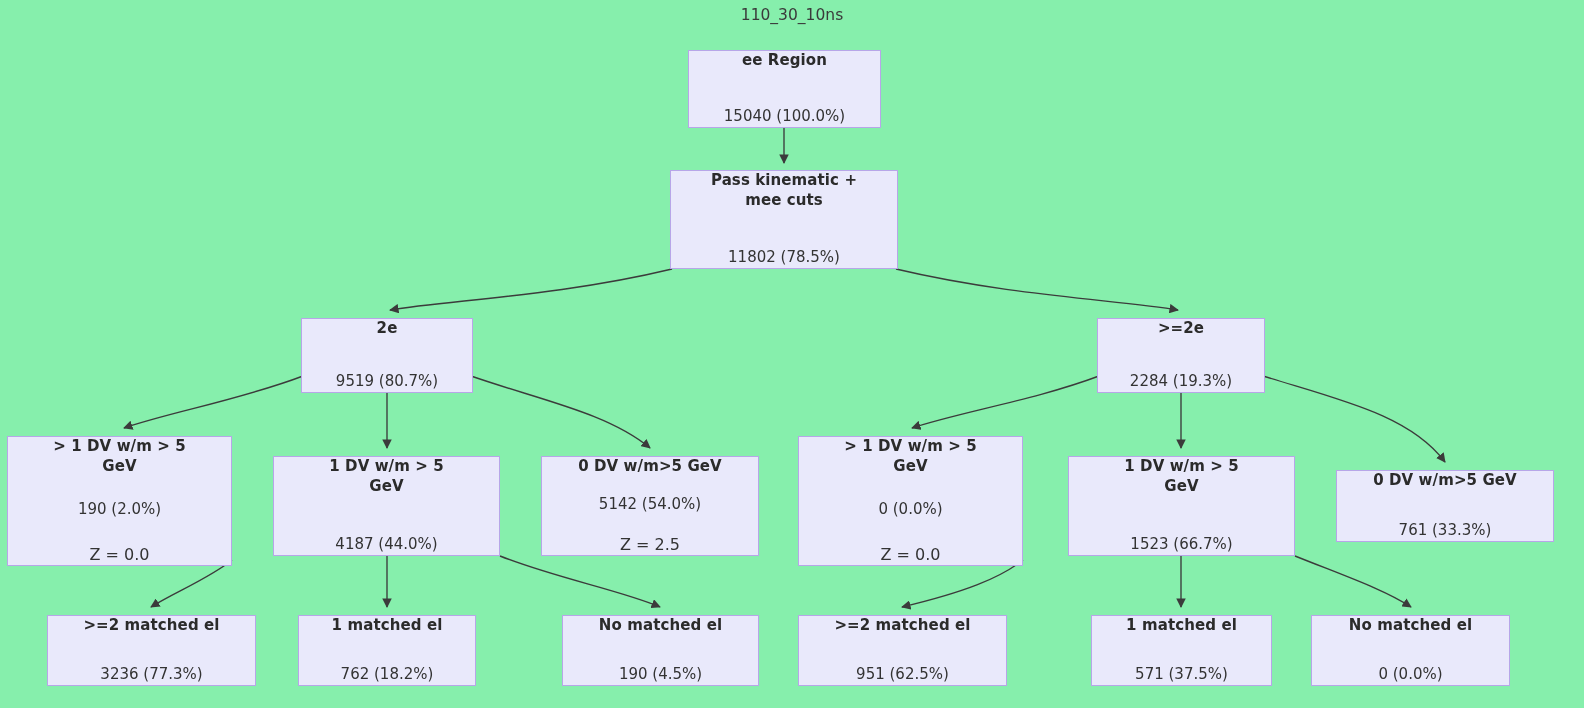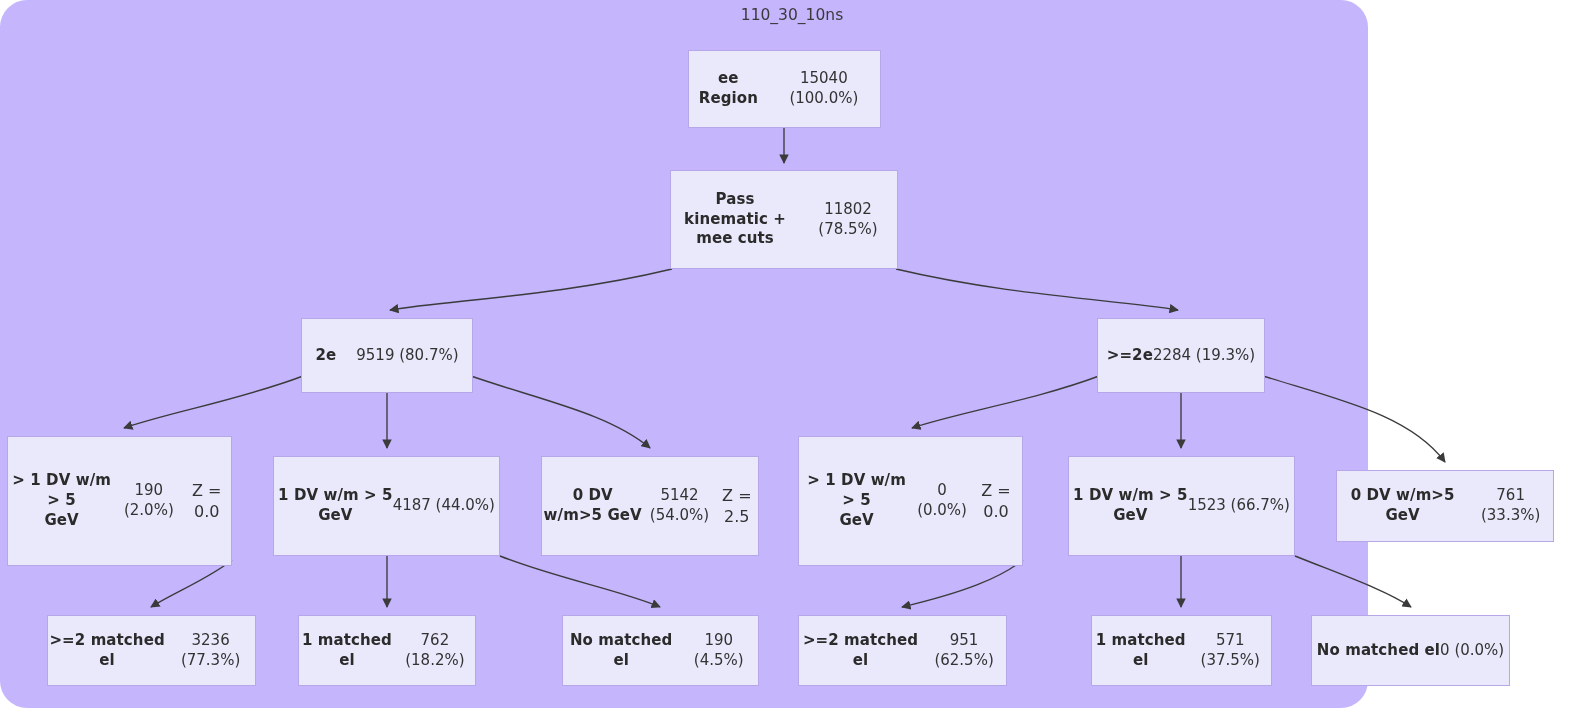--- a/index.html
+++ b/index.html
@@ -8,47 +8,46 @@
     background: #ffffff;
   }
   body {
     width: 1584px;
     height: 708px;
     font-family: "DejaVu Sans", sans-serif;
     overflow: hidden;
   }
   #canvas {
     position: relative;
-    width: 1368px;
+    width: 1584px;
     height: 708px;
-    background: #c4b5fd;
-    border-radius: 27px;
+    background: #86efac;
   }
   #edge-layer {
     position: absolute;
     left: 0;
     top: 0;
     width: 1584px;
     height: 708px;
     pointer-events: none;
   }
   .edge-path {
     fill: none;
     stroke: #3b3b3b;
     stroke-width: 1.35;
   }
   .node {
     position: absolute;
     box-sizing: border-box;
     background: #e9e9fb;
     border: 1.6px solid #b7a6e8;
     display: flex;
-    flex-direction: row;
+    flex-direction: column;
     align-items: center;
-    justify-content: center;
+    justify-content: space-between;
     text-align: center;
     line-height: 1.32;
   }
   .node-title {
     font-weight: bold;
     font-size: 15px;
     color: #2b2b2b;
     letter-spacing: 0.1px;
     white-space: pre-line;
   }

